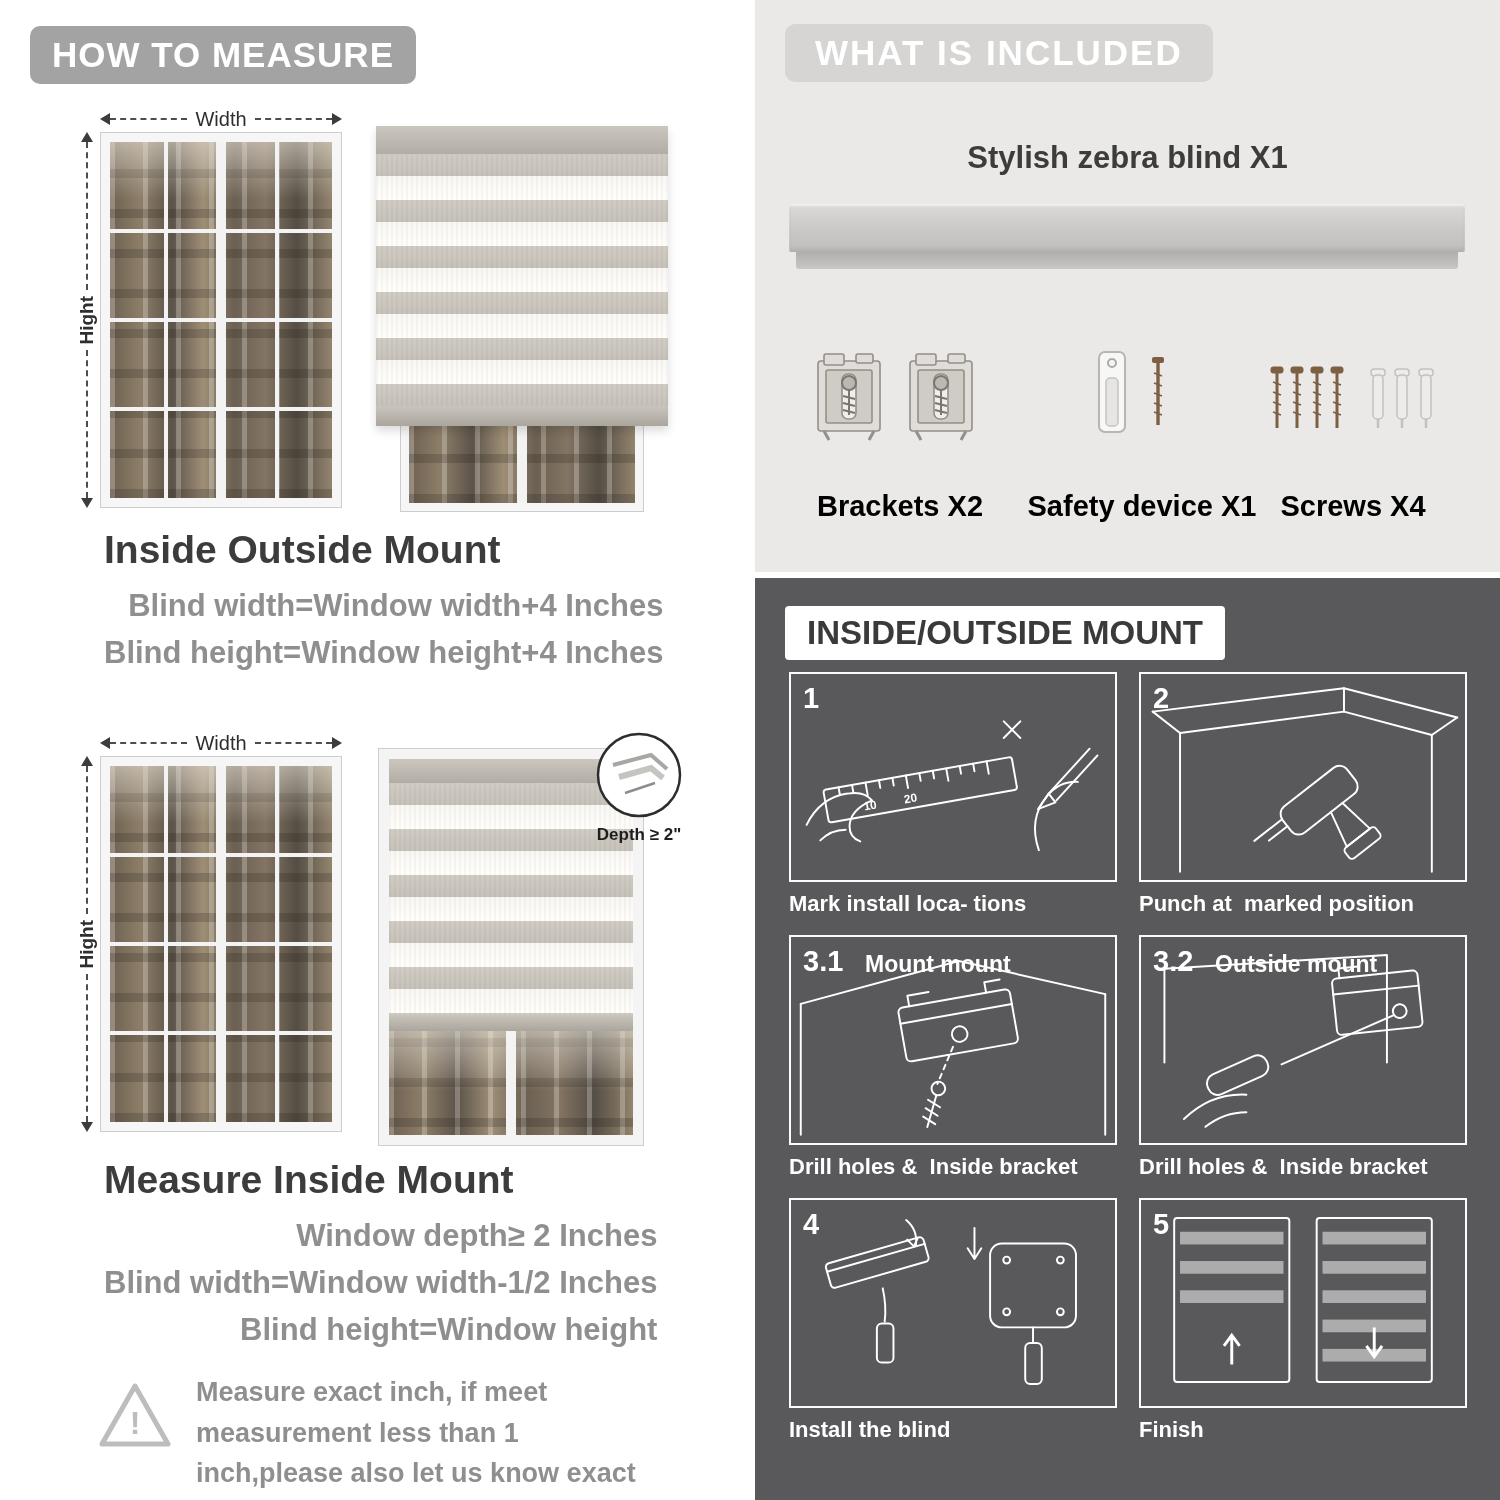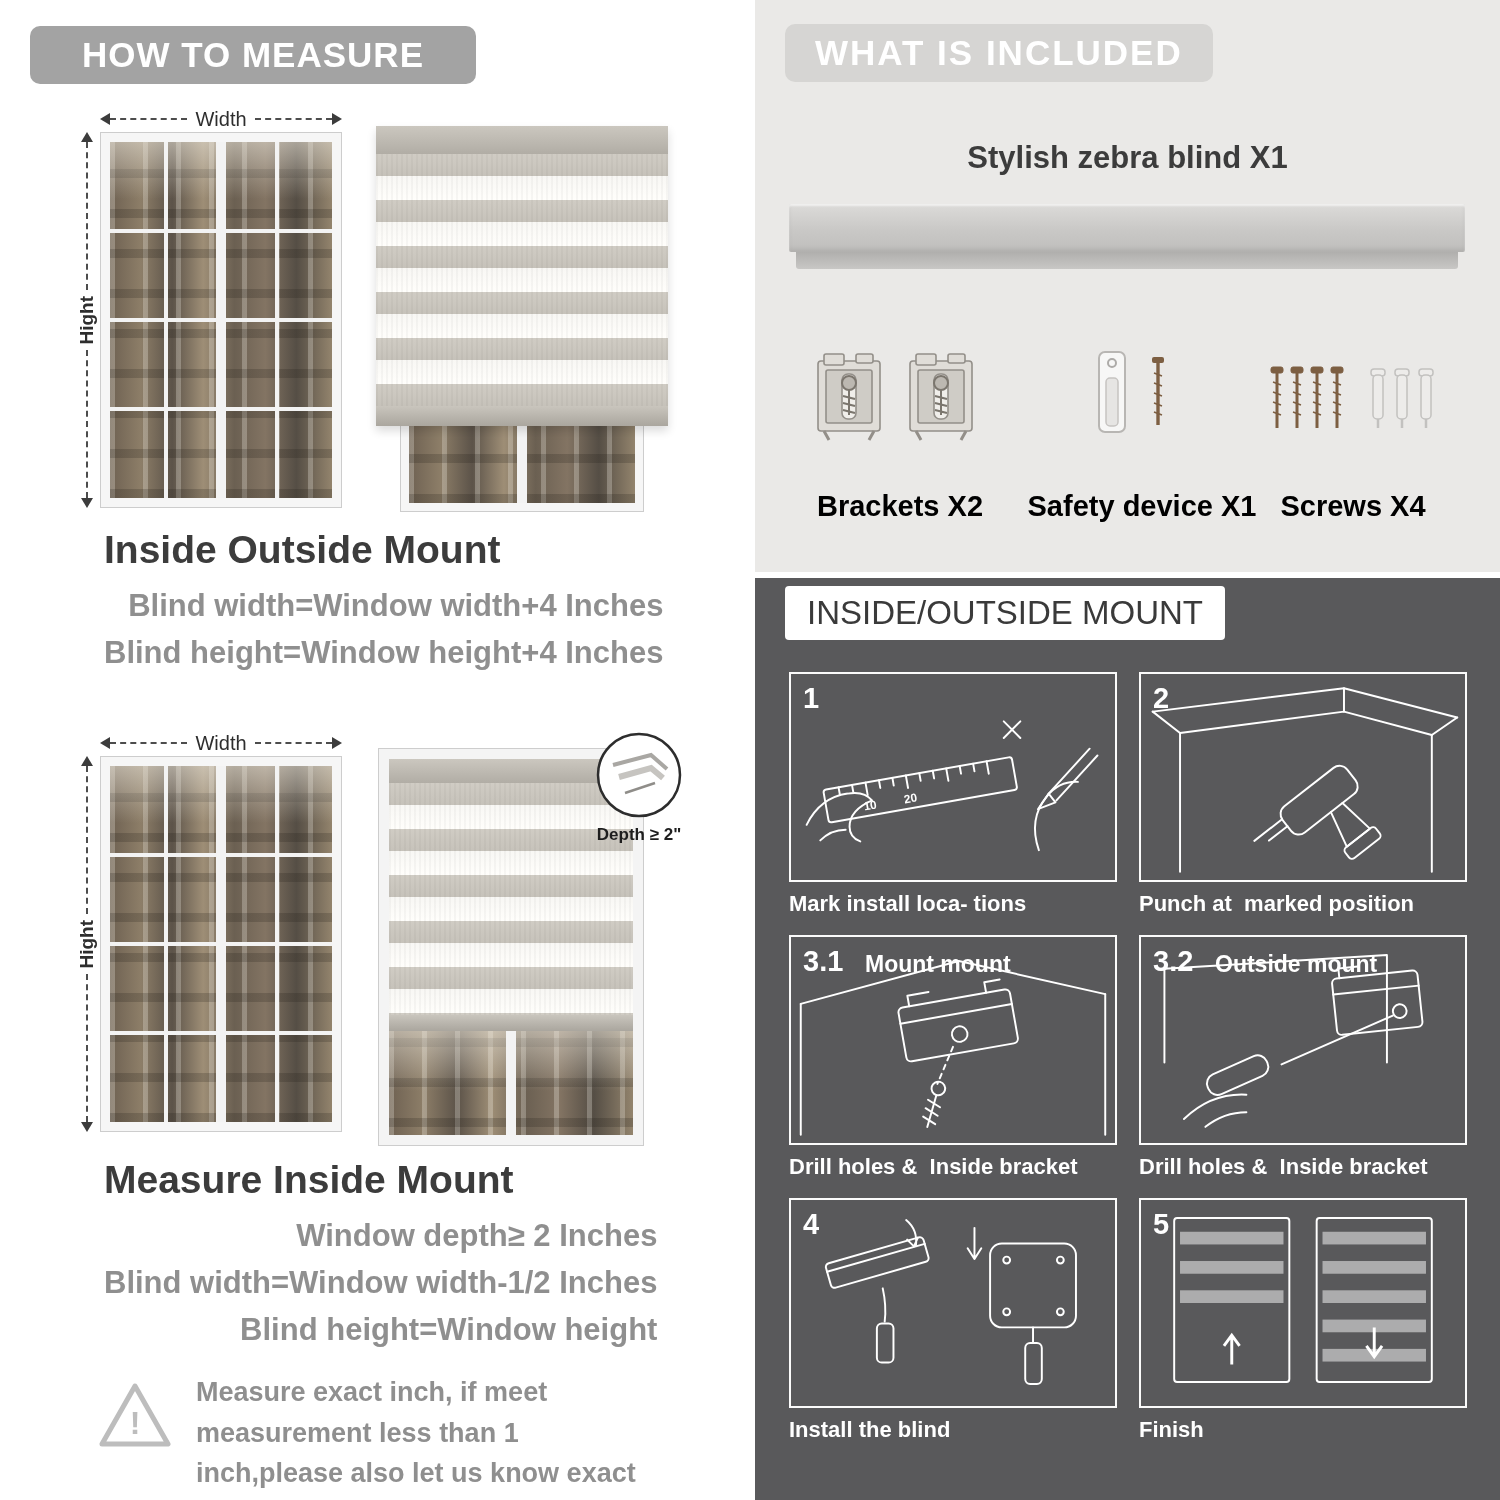--- a/index.html
+++ b/index.html
@@ -2,21 +2,21 @@
 <html><head>
 <meta charset="utf-8">
 <style>
   html,body{margin:0;padding:0;}
   body{width:1500px;height:1500px;position:relative;font-family:"Liberation Sans",sans-serif;background:#fff;overflow:hidden;}
 
   .panel{position:absolute;}
   
   #left{left:0;top:0;width:750px;height:1500px;background:#fff;}
   .badge{display:inline-block;font-weight:bold;color:#fff;}
-  #htm-badge{position:absolute;left:30px;top:26px;background:#a3a3a3;font-size:35px;padding:9px 52px;border-radius:10px;letter-spacing:1px;}
+  #htm-badge{position:absolute;left:30px;top:26px;background:#a3a3a3;font-size:35px;padding:9px 22px;border-radius:10px;letter-spacing:1px;}
 
   .measure-group{position:absolute;display:flex;flex-direction:column;}
   #mg1{left:74px;top:106px;}
   #mg2{left:74px;top:730px;}
   .meas-h{display:flex;align-items:center;margin-left:26px;width:242px;height:26px;}
   .meas-row{display:flex;}
   .meas-v{width:26px;display:flex;flex-direction:column;align-items:center;}
   .dash-h{flex:1;border-top:2px dashed #4d4d4d;height:0;}
   .dash-v{flex:1;border-left:2px dashed #4d4d4d;width:0;}
   .m-label{font-size:20px;font-weight:normal;color:#2e2e2e;padding:0 8px;white-space:nowrap;}
@@ -81,21 +81,21 @@
   #brackets-group{left:56px;top:352px;display:flex;gap:16px;}
   #safety-group{left:336px;top:348px;display:flex;gap:14px;align-items:center;}
   #screws-group{left:512px;top:362px;}
   .part-label{position:absolute;top:490px;font-size:29px;font-weight:bold;color:#000000;text-align:center;}
   #lbl-brackets{left:50px;width:190px;}
   #lbl-safety{left:262px;width:250px;}
   #lbl-screws{left:508px;width:180px;}
 
   
   #mount{left:755px;top:578px;width:745px;height:922px;background:#59595b;}
-  #iom-badge{position:absolute;left:30px;top:8px;background:#fff;color:#3a3a3a;font-size:33px;font-weight:normal;padding:8px 22px;border-radius:4px;}
+  #iom-badge{position:absolute;left:30px;top:28px;background:#fff;color:#3a3a3a;font-size:33px;font-weight:bold;padding:8px 22px;border-radius:4px;}
   #steps-grid{position:absolute;left:34px;top:94px;width:678px;display:grid;grid-template-columns:1fr 1fr;column-gap:22px;row-gap:14px;}
   .step{display:flex;flex-direction:column;}
   .step-panel{position:relative;border:2px solid #fbfbfb;height:206px;overflow:hidden;}
   .step-num{position:absolute;left:12px;top:8px;color:#fff;font-size:29px;font-weight:bold;z-index:2;}
   .step-title{position:absolute;left:74px;top:14px;color:#fff;font-size:23px;font-weight:bold;z-index:2;}
   .step-caption{color:#fff;font-size:22px;font-weight:bold;margin-top:9px;min-height:30px;white-space:pre-wrap;}
   .step-art{position:absolute;inset:0;width:100%;height:100%;}
 </style>
 </head>
 <body>

